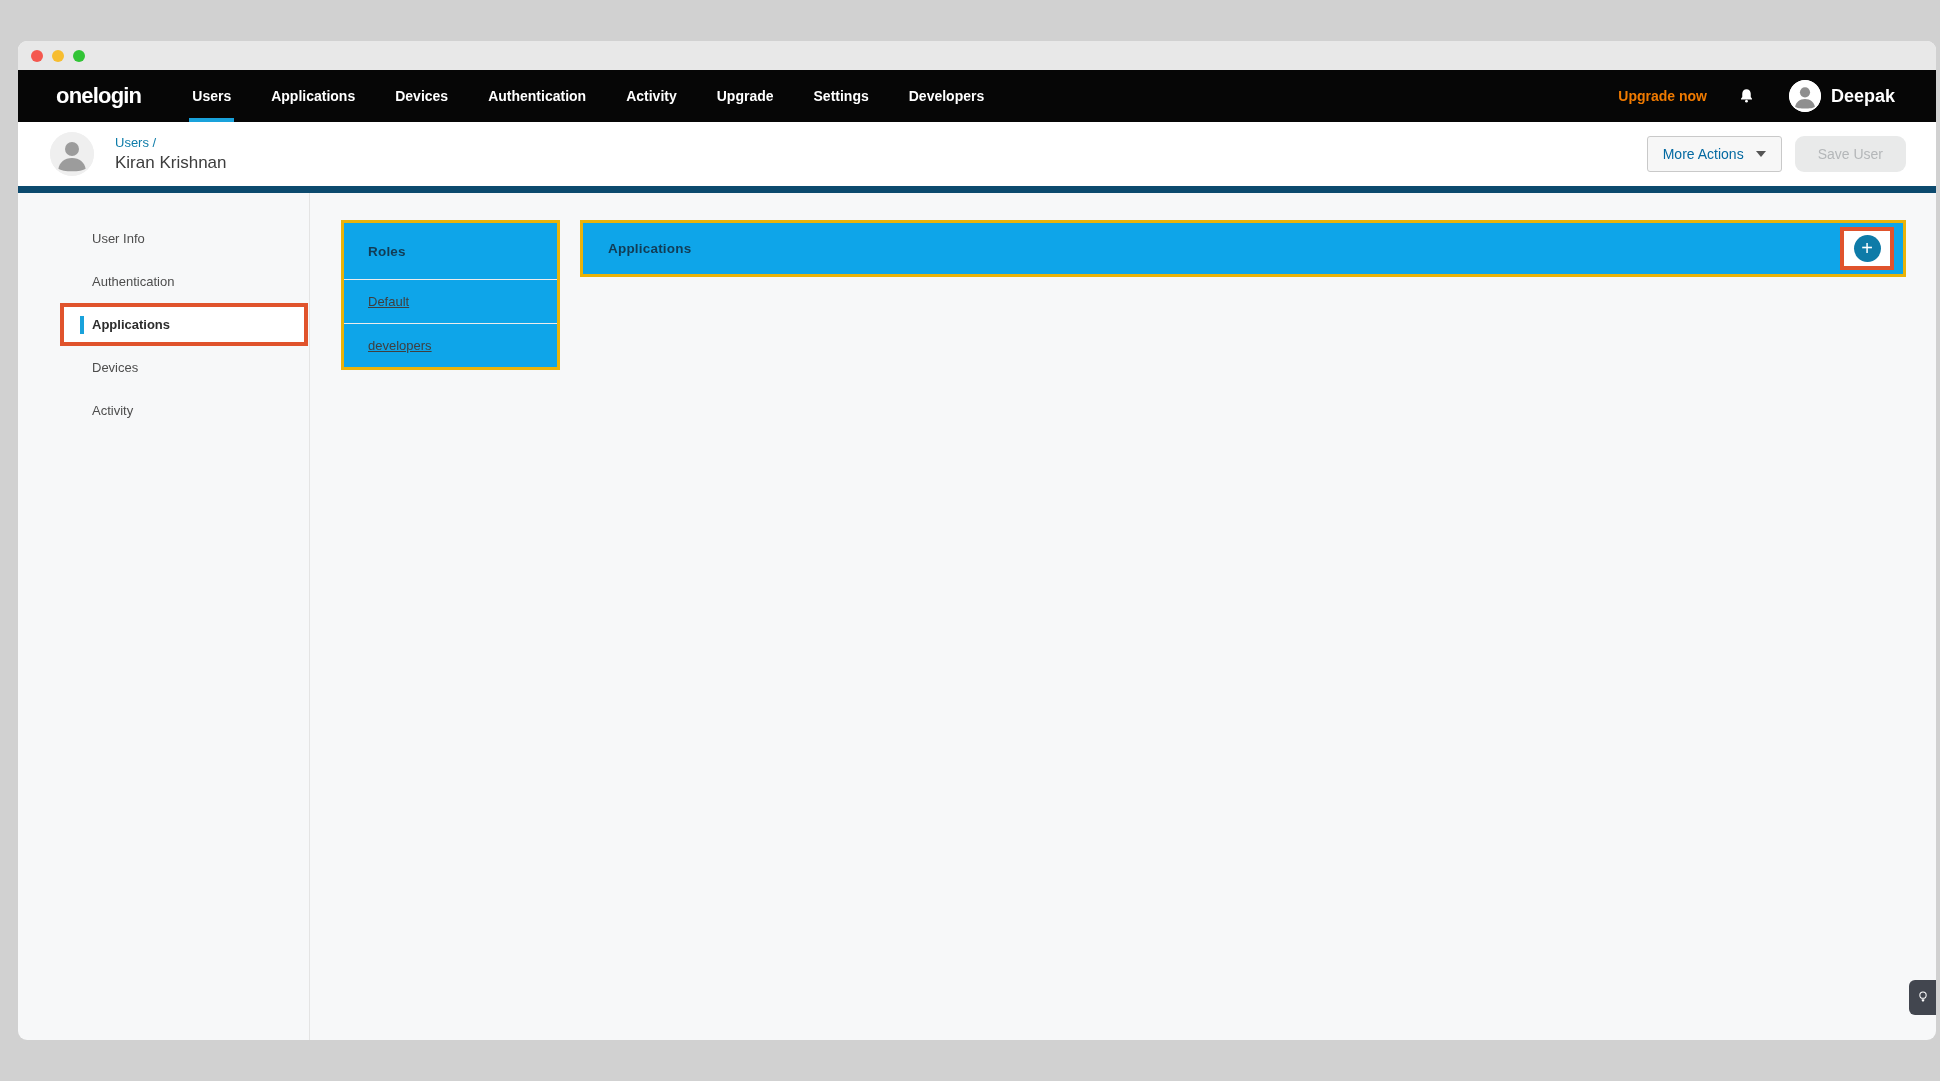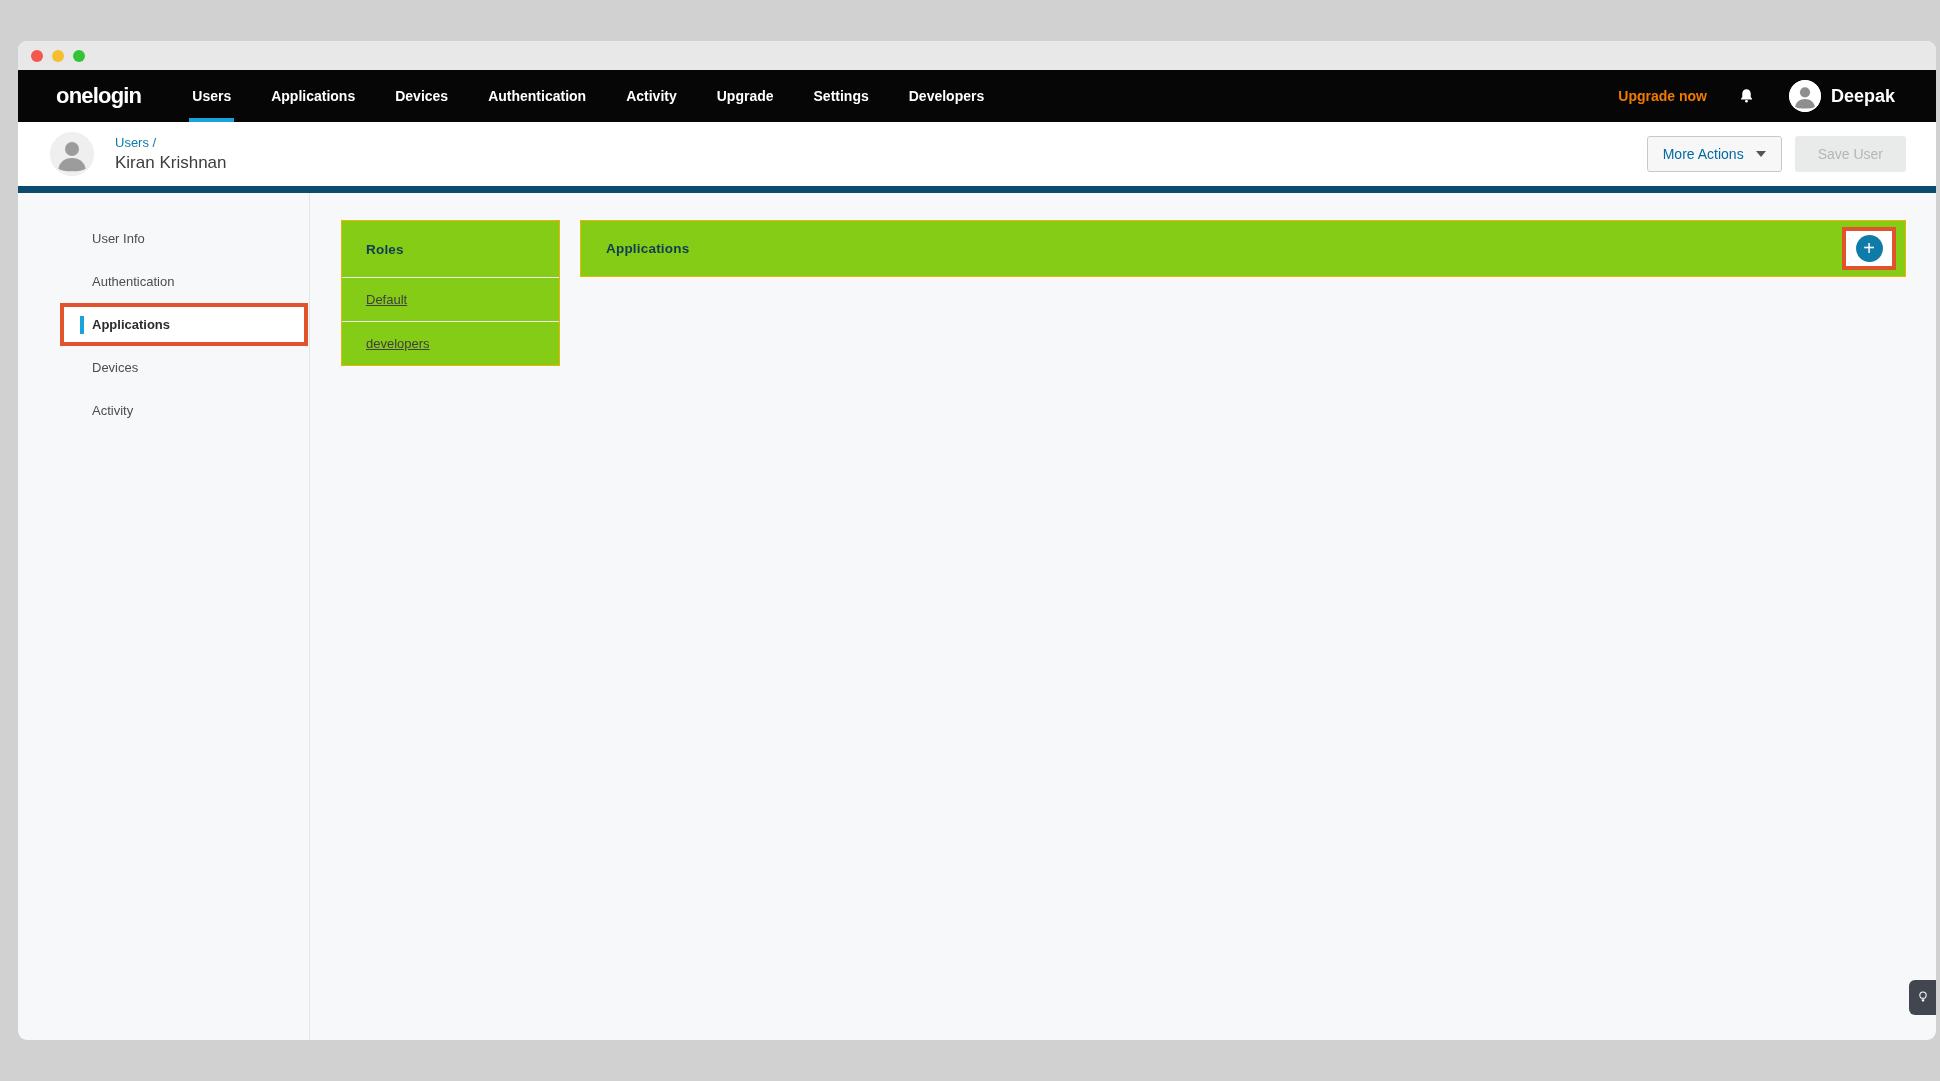--- a/index.html
+++ b/index.html
@@ -71,21 +71,21 @@
     height: 36px; background: #f7f7f7; border: 1px solid #c9c9c9; border-radius: 3px;
     font-size: 14px; color: #0369a1; display: flex; align-items: center;
     padding: 0 15px; gap: 12px; cursor: pointer; font-family: inherit;
   }
   .caret {
     width: 0; height: 0;
     border-left: 5px solid transparent; border-right: 5px solid transparent;
     border-top: 6px solid #555;
   }
   .btn-save {
-    height: 36px; background: #e9eaea; border: none; border-radius: 3px;
+    height: 36px; background: #e9eaea; border: none; border-radius: 9px;
     font-size: 14px; color: #b4b7b9; padding: 0 23px; font-family: inherit;
   }
   
   .page-body { display: flex; height: 847px; }
   .sidebar {
     width: 264px; border-right: 1px solid #e4e4e4;
     padding-top: 24px; flex-shrink: 0; margin-left: 28px;
   }
   .side-item {
     height: 43px; display: flex; align-items: center;
@@ -99,21 +99,21 @@
   }
   .side-item.active::before {
     content: ""; position: absolute; left: 16px; top: 50%;
     transform: translateY(-50%);
     width: 4px; height: 18px; background: var(--accent);
   }
   .main {
     flex: 1; padding: 27px 30px 0 31px;
     display: flex; gap: 20px; align-items: flex-start;
   }
-  .panel { background: #84cc16; border: 1px solid #eab308; }
+  .panel { background: #0ea5e9; border: 3px solid #eab308; }
   .roles-panel { width: 219px; flex-shrink: 0; }
   .panel-header {
     height: 56px; display: flex; align-items: center; padding-left: 24px;
     font-size: 13.5px; font-weight: 700; color: var(--header-navy); letter-spacing: 0.2px;
   }
   .role-row {
     height: 44px; display: flex; align-items: center; padding-left: 24px;
     font-size: 13px; color: #3f3f3f; border-top: 1px solid #ececec; cursor: pointer; text-decoration: underline;
   }
   .apps-panel {

